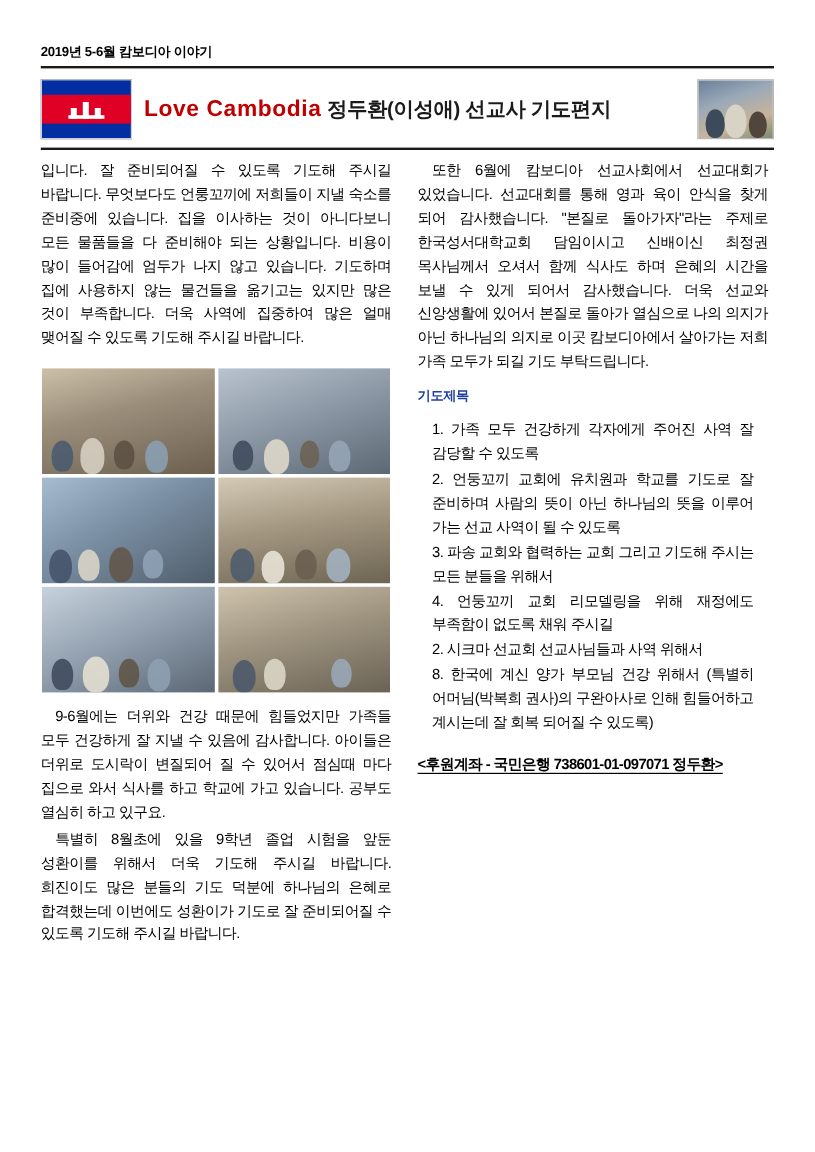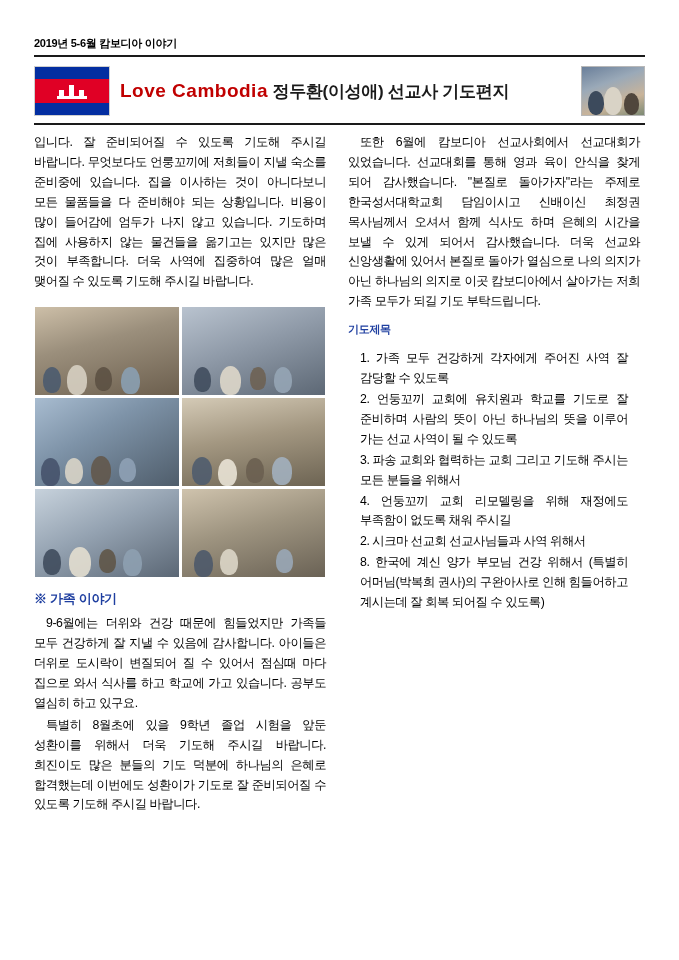--- a/index.html
+++ b/index.html
@@ -267,34 +267,34 @@
           <div class="blob" style="width:19px;height:27px;background:#8ea0b2;left:88px;bottom:1px;"></div>
         </div>
         <div class="cell c6">
           <div class="blob" style="width:19px;height:27px;background:#4b586a;left:12px;bottom:0;"></div>
           <div class="blob" style="width:18px;height:26px;background:#ded8ca;left:38px;bottom:2px;"></div>
           <div class="blob" style="width:20px;height:28px;background:#66५b4c;left:66px;bottom:1px;"></div>
           <div class="blob" style="width:17px;height:24px;background:#9aa9b8;left:94px;bottom:4px;"></div>
         </div>
       </div>
 
-      <div class="section-head">※ 가족 이야기</div>
       <p class="body indent">9-6월에는 더위와 건강 때문에 힘들었지만 가족들 모두 건강하게 잘 지낼 수 있음에 감사합니다. 아이들은 더위로 도시락이 변질되어 질 수 있어서 점심때 마다 집으로 와서 식사를 하고 학교에 가고 있습니다. 공부도 열심히 하고 있구요.</p>
       <p class="body indent">특별히 8월초에 있을 9학년 졸업 시험을 앞둔 성환이를 위해서 더욱 기도해 주시길 바랍니다. 희진이도 많은 분들의 기도 덕분에 하나님의 은혜로 합격했는데 이번에도 성환이가 기도로 잘 준비되어질 수 있도록 기도해 주시길 바랍니다.</p>
     </div>
 
     <div class="col">
       <p class="body indent">또한 6월에 캄보디아 선교사회에서 선교대회가 있었습니다. 선교대회를 통해 영과 육이 안식을 찾게 되어 감사했습니다. "본질로 돌아가자"라는 주제로 한국성서대학교회 담임이시고 신배이신 최정권 목사님께서 오셔서 함께 식사도 하며 은혜의 시간을 보낼 수 있게 되어서 감사했습니다. 더욱 선교와 신앙생활에 있어서 본질로 돌아가 열심으로 나의 의지가 아닌 하나님의 의지로 이곳 캄보디아에서 살아가는 저희 가족 모두가 되길 기도 부탁드립니다.</p>
 
       <div class="prayer-head">기도제목</div>
       <ol class="prayer">
         <li>1. 가족 모두 건강하게 각자에게 주어진 사역 잘 감당할 수 있도록</li>
         <li>2. 언둥꼬끼 교회에 유치원과 학교를 기도로 잘 준비하며 사람의 뜻이 아닌 하나님의 뜻을 이루어 가는 선교 사역이 될 수 있도록</li>
         <li>3. 파송 교회와 협력하는 교회 그리고 기도해 주시는 모든 분들을 위해서</li>
         <li>4. 언둥꼬끼 교회 리모델링을 위해 재정에도 부족함이 없도록 채워 주시길</li>
         <li>2. 시크마 선교회 선교사님들과 사역 위해서</li>
         <li>8. 한국에 계신 양가 부모님 건강 위해서 (특별히 어머님(박복희 권사)의 구완아사로 인해 힘들어하고 계시는데 잘 회복 되어질 수 있도록)</li>
       </ol>
 
+      <div class="account">&lt;후원계좌 - 국민은행 738601-01-097071 정두환&gt;</div>
     </div>
 
   </div>
 </div>
 
 </body></html>

